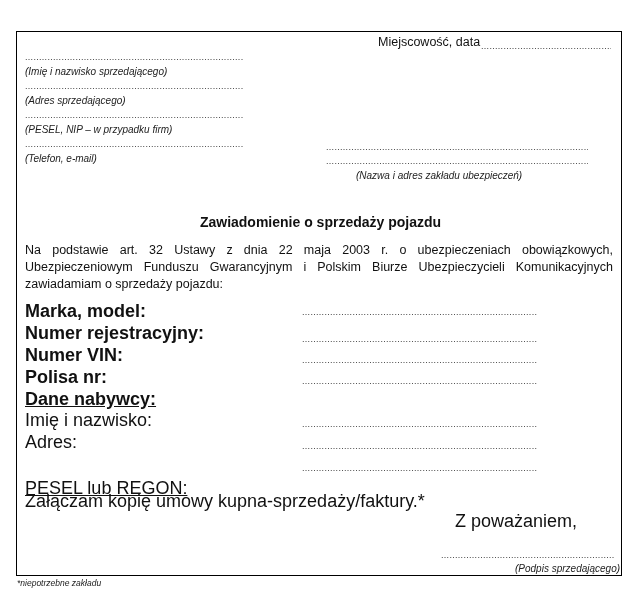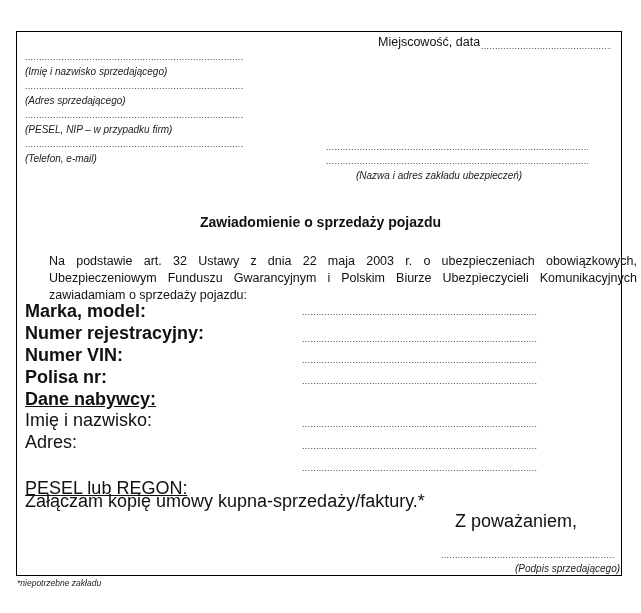--- a/index.html
+++ b/index.html
@@ -42,21 +42,21 @@
 
 <div class="dots" style="left:25px; top:139px; width:218px;"></div>
 <div class="abs hint" style="left:25px; top:153px;">(Telefon, e-mail)</div>
 
 <div class="dots" style="left:326px; top:142px; width:262px;"></div>
 <div class="dots" style="left:326px; top:156px; width:262px;"></div>
 <div class="abs hint" style="left:356px; top:170px;">(Nazwa i adres zakładu ubezpieczeń)</div>
 
 <div class="abs title" style="top:214px;">Zawiadomienie o sprzedaży pojazdu</div>
 
-<div class="para" style="top:253px;margin-left:24px;">Na podstawie art. 32 Ustawy z dnia 22 maja 2003 r. o ubezpieczeniach obowiązkowych, Ubezpieczeniowym Funduszu Gwarancyjnym i Polskim Biurze Ubezpieczycieli Komunikacyjnych zawiadamiam o sprzedaży pojazdu:</div>
+<div class="para" style="top:242px;">Na podstawie art. 32 Ustawy z dnia 22 maja 2003 r. o ubezpieczeniach obowiązkowych, Ubezpieczeniowym Funduszu Gwarancyjnym i Polskim Biurze Ubezpieczycieli Komunikacyjnych zawiadamiam o sprzedaży pojazdu:</div>
 
 <div class="abs field-label bold" style="left:25px; top:301px;">Marka, model:</div>
 <div class="dots" style="left:302px; top:307px; width:236px;"></div>
 
 <div class="abs field-label bold" style="left:25px; top:323px;">Numer rejestracyjny:</div>
 <div class="dots" style="left:302px; top:334px; width:236px;"></div>
 
 <div class="abs field-label bold" style="left:25px; top:345px;">Numer VIN:</div>
 <div class="dots" style="left:302px; top:355px; width:236px;"></div>
 

